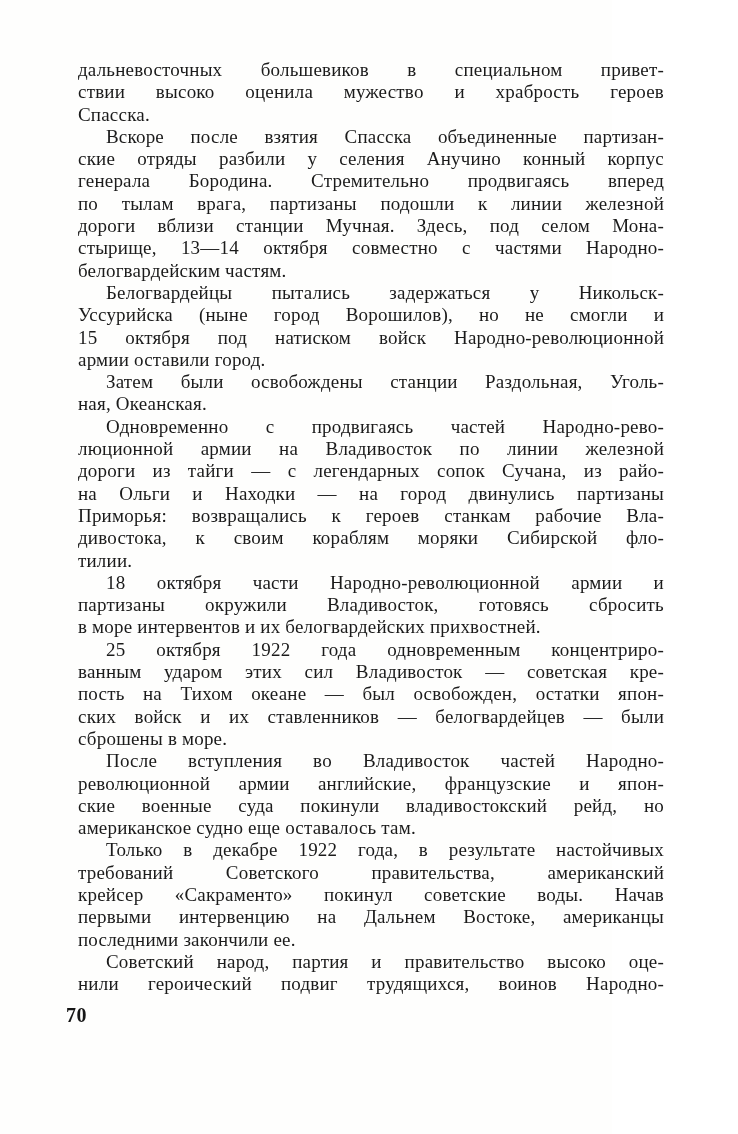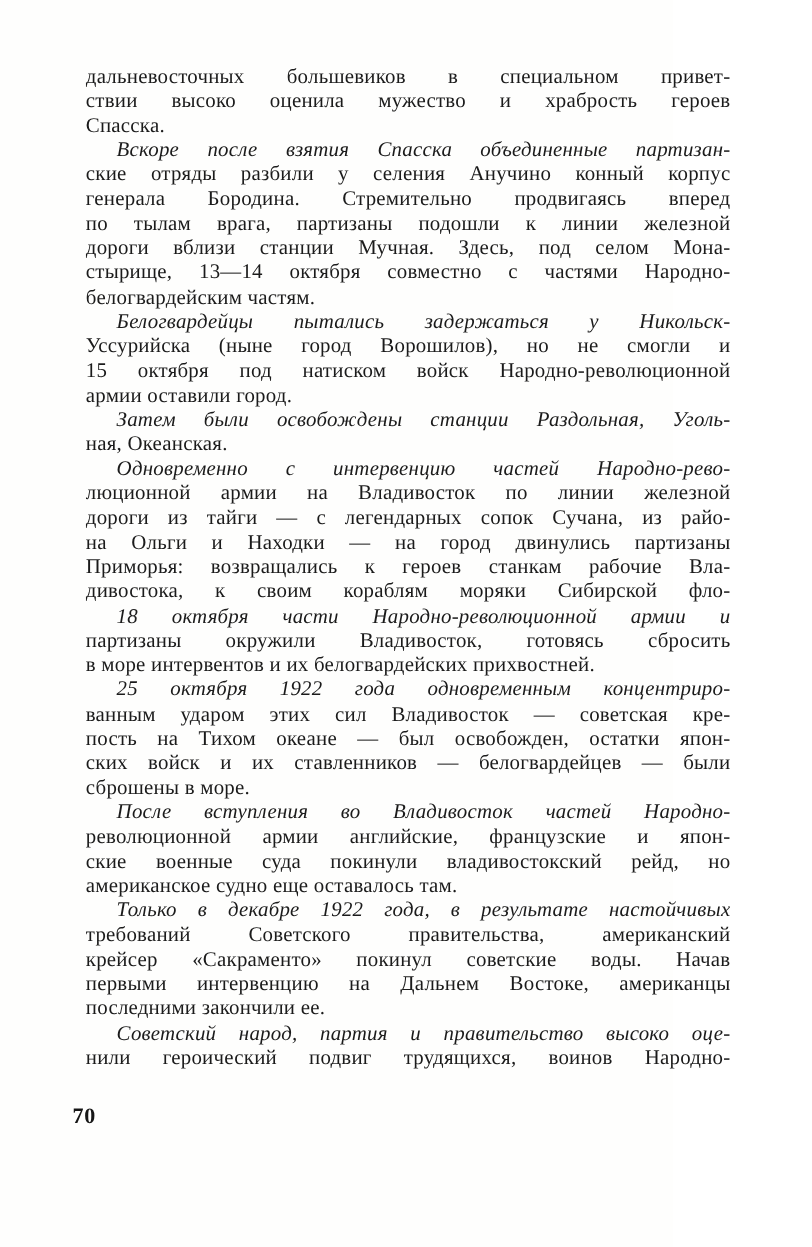--- a/index.html
+++ b/index.html
@@ -40,21 +40,20 @@
     text-align-last: justify;
     white-space: normal;
     overflow: hidden;
     height: 22.3px;
   }
   .line-last {
     text-align-last: left;
   }
   .line-indent {
     padding-left: 28px;
-    font-style: italic;
   }
   .page-number {
     position: absolute;
     left: 66px;
     top: 1004px;
     font-size: 20px;
     font-weight: bold;
     color: #161616;
     letter-spacing: 0.5px;
   }
@@ -82,26 +81,27 @@
         <div class="line line-indent">Белогвардейцы пытались задержаться у Никольск-</div>
         <div class="line">Уссурийска (ныне город Ворошилов), но не смогли  и</div>
         <div class="line">15 октября под натиском войск Народно-революционной</div>
         <div class="line line-last">армии оставили город.</div>
       </div>
       <div class="para">
         <div class="line line-indent">Затем были освобождены станции Раздольная, Уголь-</div>
         <div class="line line-last">ная, Океанская.</div>
       </div>
       <div class="para">
-        <div class="line line-indent">Одновременно с интервенцию частей Народно-рево-</div>
+        <div class="line line-indent">Одновременно с продвигаясь частей Народно-рево-</div>
         <div class="line">люционной армии на Владивосток по линии железной</div>
         <div class="line">дороги из тайги — с легендарных сопок Сучана, из райо-</div>
         <div class="line">на Ольги и Находки — на город двинулись партизаны</div>
         <div class="line">Приморья: возвращались к героев станкам рабочие Вла-</div>
         <div class="line">дивостока, к своим кораблям моряки Сибирской фло-</div>
+        <div class="line line-last">тилии.</div>
       </div>
       <div class="para">
         <div class="line line-indent">18 октября части Народно-революционной армии и</div>
         <div class="line">партизаны окружили Владивосток, готовясь сбросить</div>
         <div class="line line-last">в море интервентов и их белогвардейских прихвостней.</div>
       </div>
       <div class="para">
         <div class="line line-indent">25 октября 1922 года одновременным концентриро-</div>
         <div class="line">ванным ударом этих сил Владивосток — советская кре-</div>
         <div class="line">пость на Тихом океане — был освобожден, остатки япон-</div>

